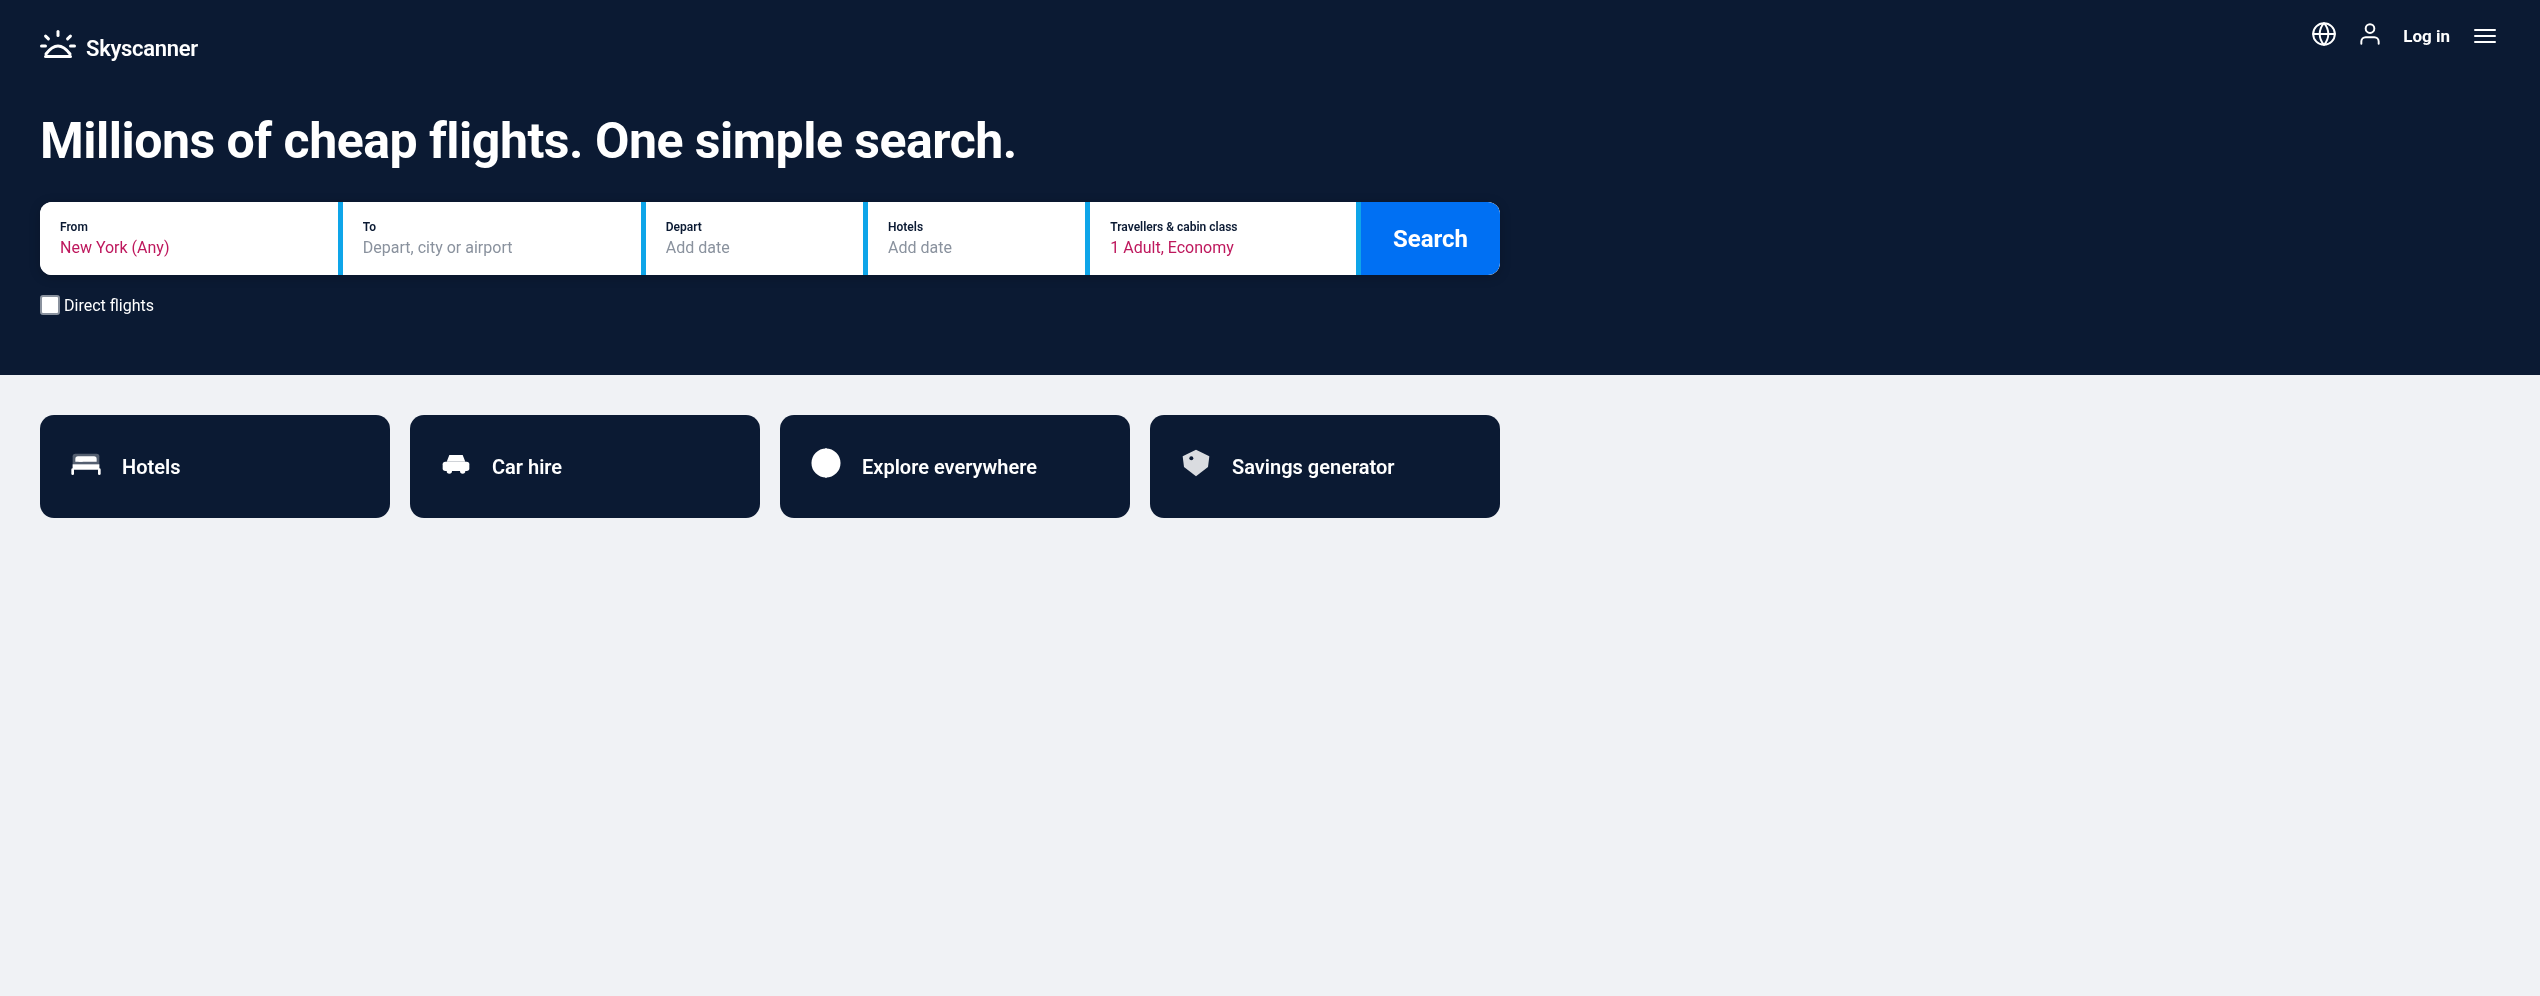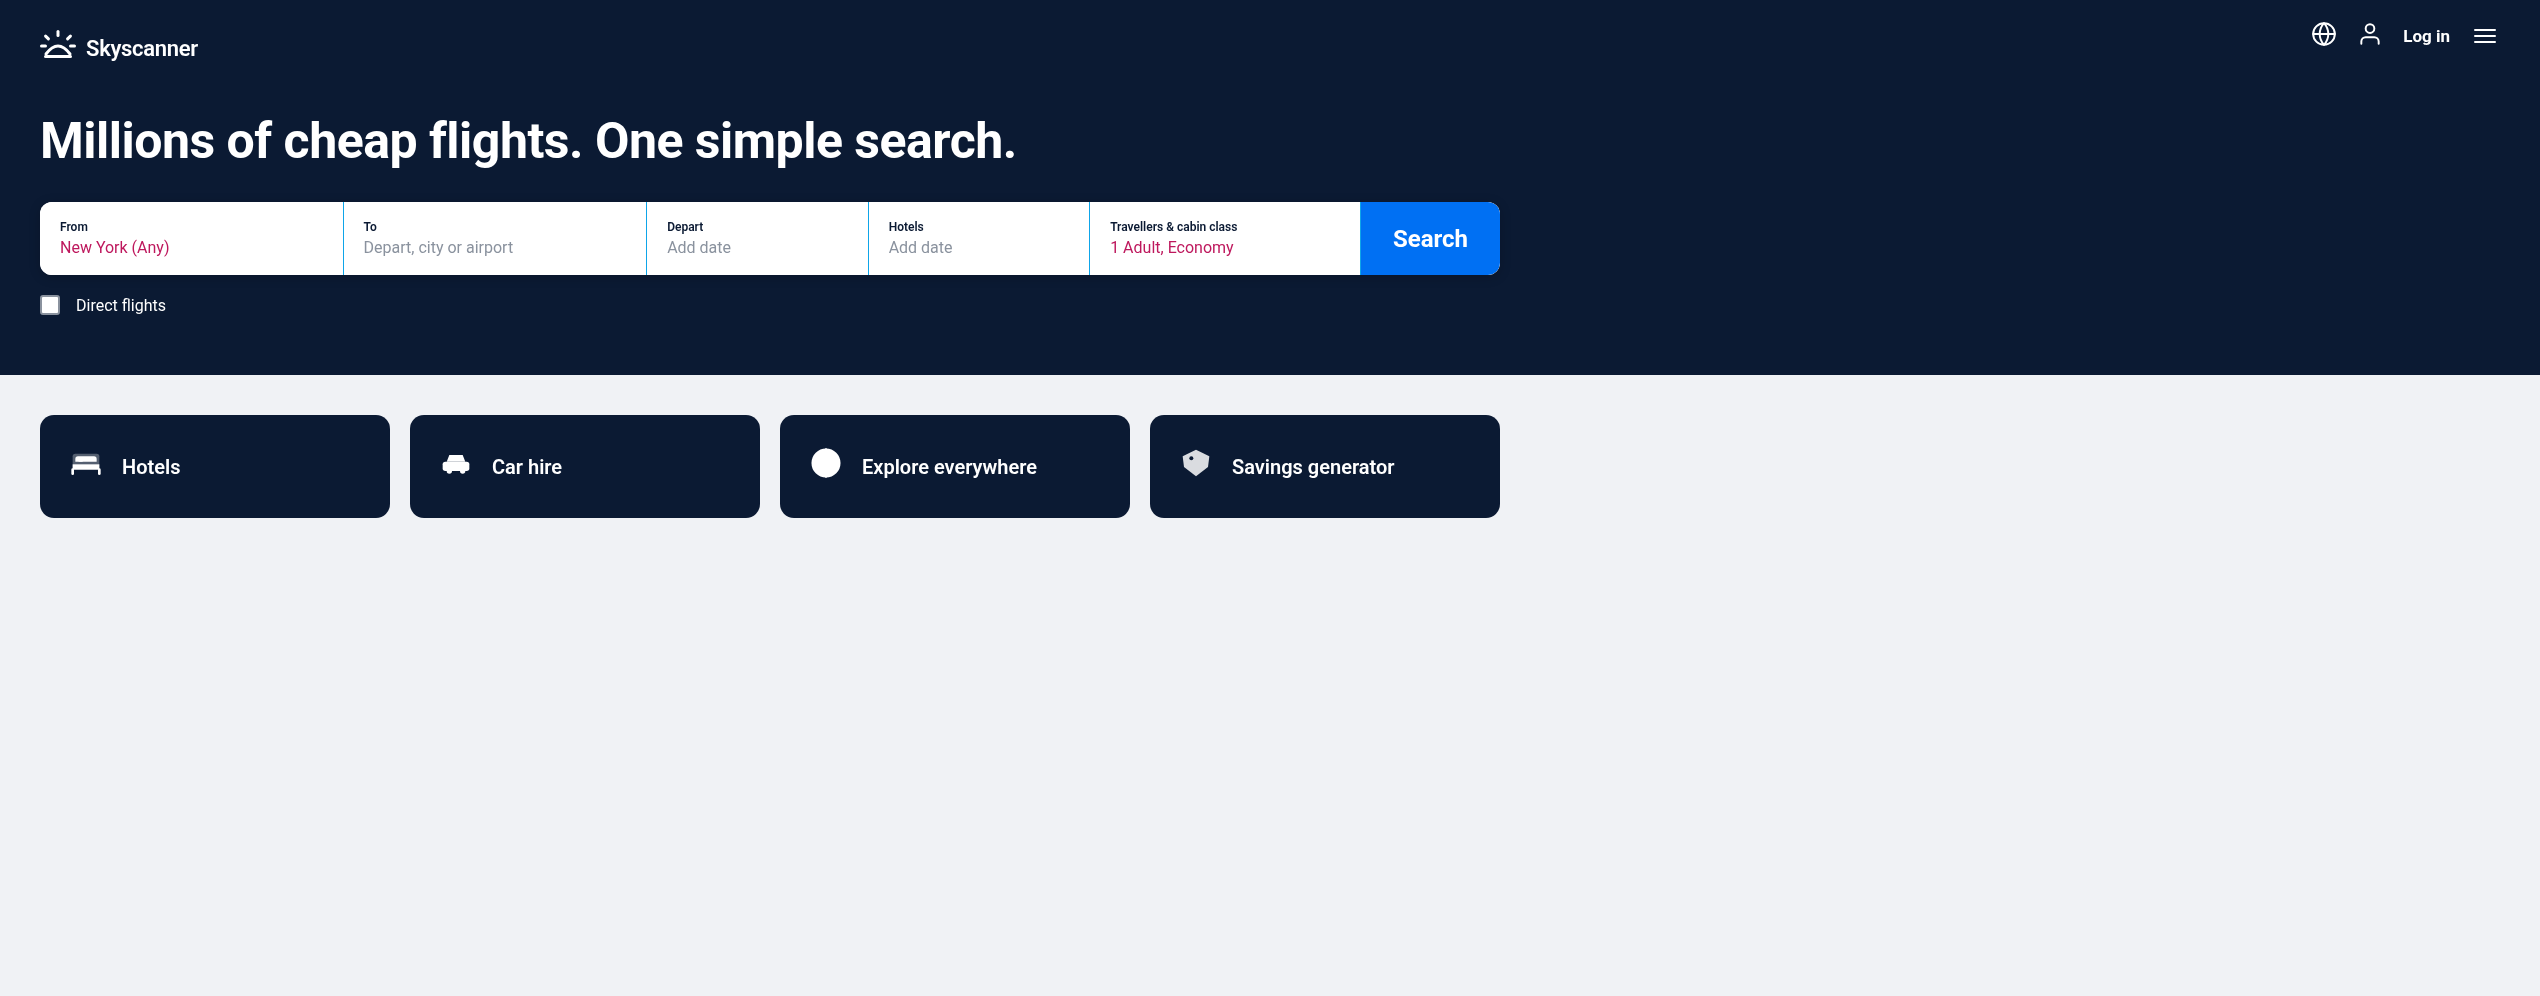--- a/index.html
+++ b/index.html
@@ -112,21 +112,21 @@
       box-shadow: 0 2px 12px rgba(0,0,0,0.2);
       max-width: 1460px;
     }
 
     .search-field {
       flex: 1;
       padding: 18px 20px;
       border: none;
       outline: none;
       cursor: pointer;
-      border-right: 1px solid #0ea5e9;
+      border-right: 5px solid #0ea5e9;
       background: white;
     }
 
     .search-field:last-of-type {
       border-right: none;
     }
 
     .search-field-label {
       font-size: 12px;
       font-weight: 600;
@@ -179,21 +179,21 @@
     .search-button-label {
       color: white;
       font-size: 24px;
       font-weight: 700;
     }
 
     
     .direct-flights-row {
       display: flex;
       align-items: center;
-      gap: 16px;
+      gap: 4px;
       margin-top: 20px;
     }
 
     .direct-flights-checkbox {
       width: 20px;
       height: 20px;
       background: white;
       border: 2px solid #8a929e;
       border-radius: 3px;
       cursor: pointer;

